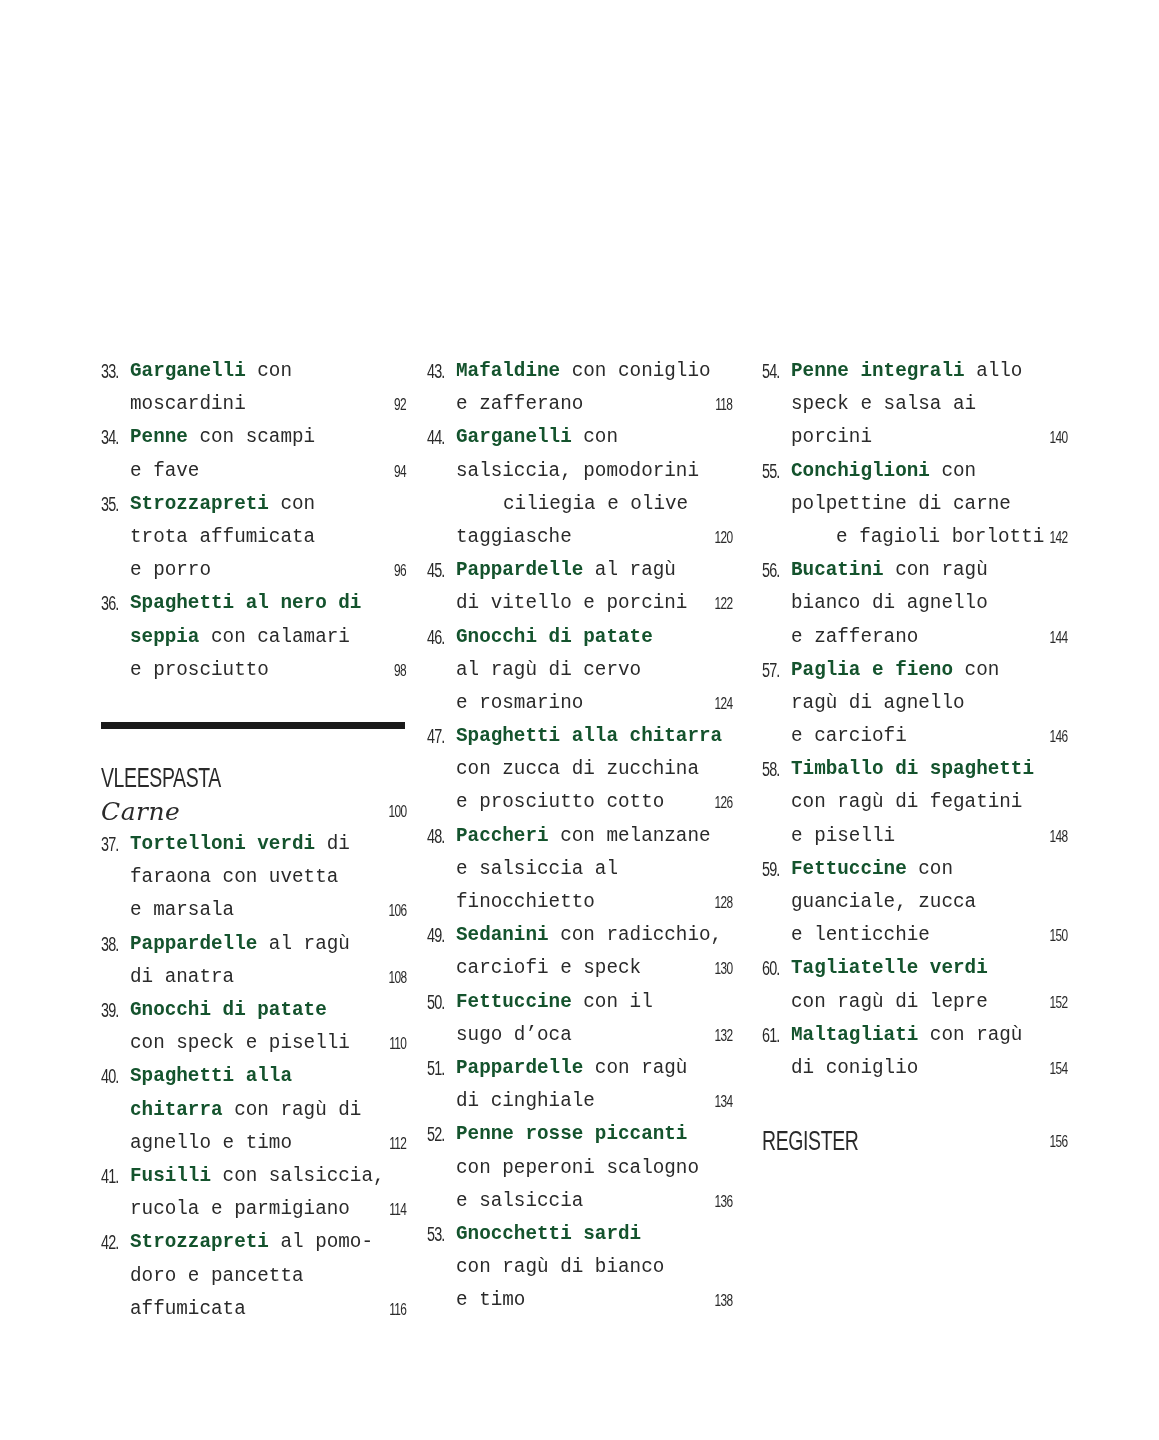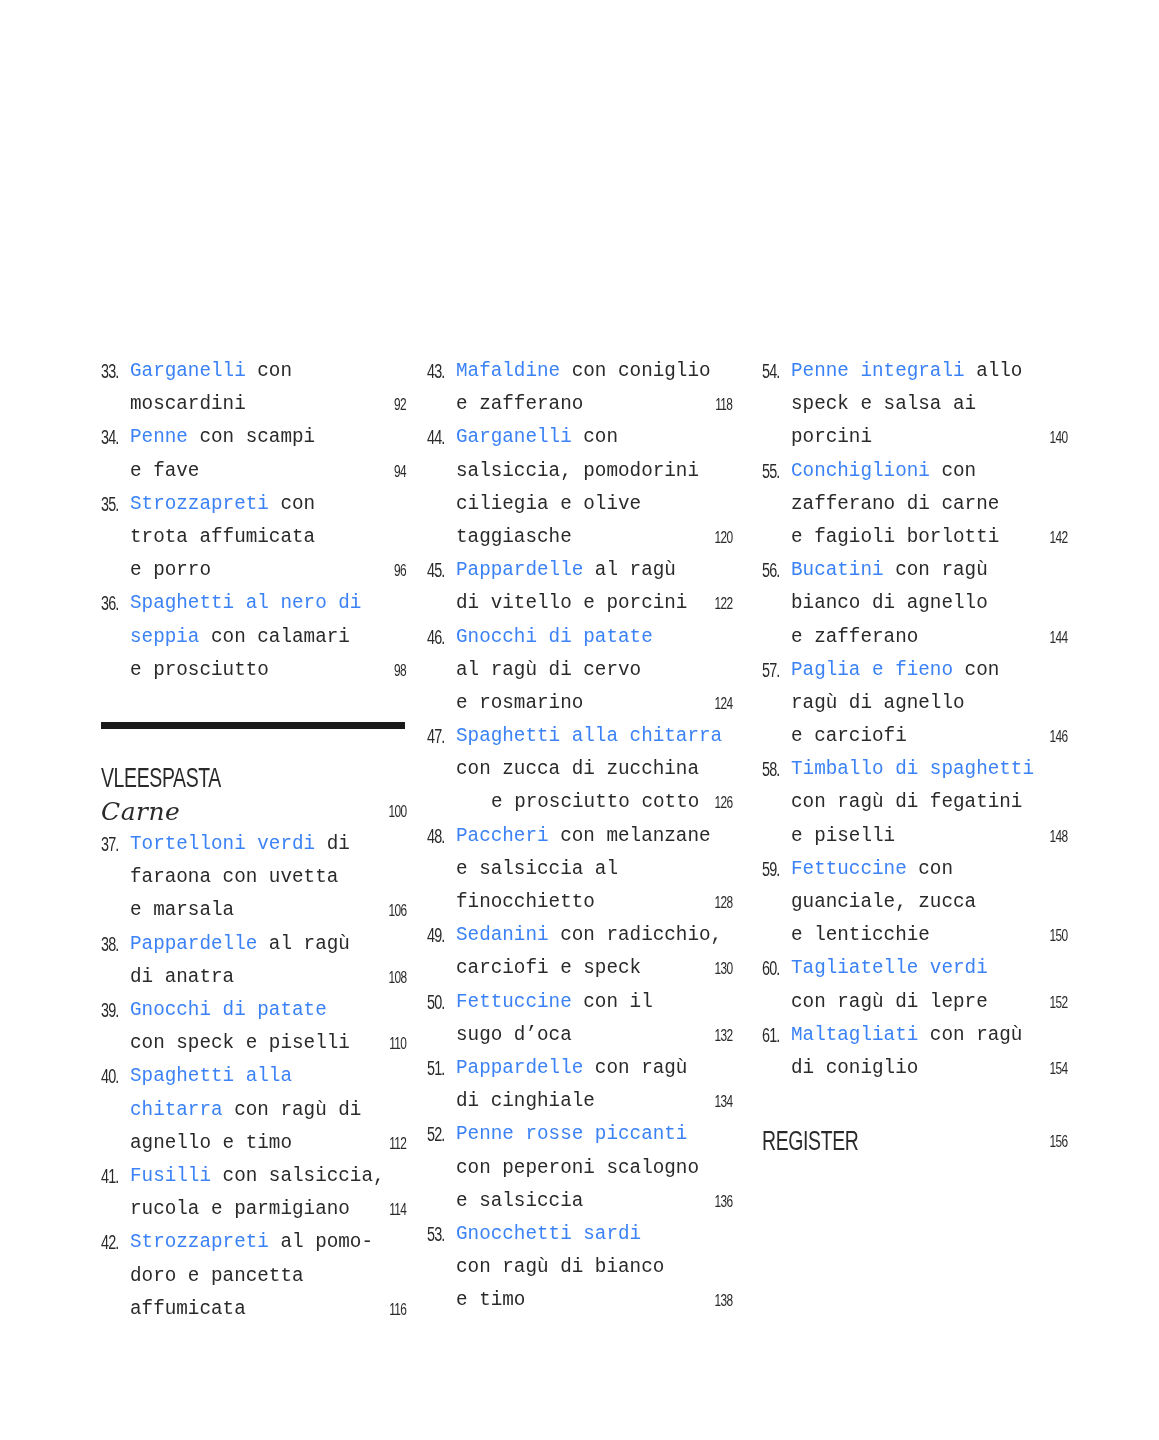--- a/index.html
+++ b/index.html
@@ -41,22 +41,22 @@
       left: 0;
       top: 0;
       font-family: "Liberation Sans", "DejaVu Sans", sans-serif;
       font-size: 20px;
       letter-spacing: -1.2px;
       transform: scaleX(0.72);
       transform-origin: left center;
       color: #2a2a2a;
     }
     .bold {
-      font-weight: normal;
-      color: #3b82f6;
+      font-weight: bold;
+      color: #14532d;
     }
     .page {
       position: absolute;
       right: 0;
       top: 0;
       font-family: "Liberation Sans", "DejaVu Sans", sans-serif;
       font-size: 17px;
       letter-spacing: -1px;
       transform: scaleX(0.7);
       transform-origin: right center;
@@ -169,36 +169,36 @@
 
 <div id="col-2" class="column">
   <div>
       <div class="entry">
         <div class="line"><span class="num">43.</span><span class="bold">Mafaldine</span><span style="white-space: pre;"> con coniglio</span></div>
         <div class="line"><span style="white-space: pre;">e zafferano</span><span class="page">118</span></div>
       </div>
       <div class="entry">
         <div class="line"><span class="num">44.</span><span class="bold">Garganelli</span><span style="white-space: pre;"> con</span></div>
         <div class="line"><span style="white-space: pre;">salsiccia, pomodorini</span></div>
-        <div class="line"><span style="white-space: pre;">ciliegia e olive</span></div>
+        <div class="line"><span style="white-space: pre; margin-left: 47px;">ciliegia e olive</span></div>
         <div class="line"><span style="white-space: pre;">taggiasche</span><span class="page">120</span></div>
       </div>
       <div class="entry">
         <div class="line"><span class="num">45.</span><span class="bold">Pappardelle</span><span style="white-space: pre;"> al ragù</span></div>
         <div class="line"><span style="white-space: pre;">di vitello e porcini</span><span class="page">122</span></div>
       </div>
       <div class="entry">
         <div class="line"><span class="num">46.</span><span class="bold">Gnocchi di patate</span></div>
         <div class="line"><span style="white-space: pre;">al ragù di cervo</span></div>
         <div class="line"><span style="white-space: pre;">e rosmarino</span><span class="page">124</span></div>
       </div>
       <div class="entry">
         <div class="line"><span class="num">47.</span><span class="bold">Spaghetti alla chitarra</span></div>
         <div class="line"><span style="white-space: pre;">con zucca di zucchina</span></div>
-        <div class="line"><span style="white-space: pre; margin-left: 35px;">e prosciutto cotto</span><span class="page">126</span></div>
+        <div class="line"><span style="white-space: pre;">e prosciutto cotto</span><span class="page">126</span></div>
       </div>
       <div class="entry">
         <div class="line"><span class="num">48.</span><span class="bold">Paccheri</span><span style="white-space: pre; text-align: right;"> con melanzane</span></div>
         <div class="line"><span style="white-space: pre;">e salsiccia al</span></div>
         <div class="line"><span style="white-space: pre;">finocchietto</span><span class="page">128</span></div>
       </div>
       <div class="entry">
         <div class="line"><span class="num">49.</span><span class="bold">Sedanini</span><span style="white-space: pre;"> con radicchio,</span></div>
         <div class="line"><span style="white-space: pre;">carciofi e speck</span><span class="page">130</span></div>
       </div>
@@ -225,22 +225,22 @@
 
 <div id="col-3" class="column">
   <div>
       <div class="entry">
         <div class="line"><span class="num">54.</span><span class="bold">Penne integrali</span><span style="white-space: pre;"> allo</span></div>
         <div class="line"><span style="white-space: pre;">speck e salsa ai</span></div>
         <div class="line"><span style="white-space: pre;">porcini</span><span class="page">140</span></div>
       </div>
       <div class="entry">
         <div class="line"><span class="num">55.</span><span class="bold">Conchiglioni</span><span style="white-space: pre;"> con</span></div>
-        <div class="line"><span style="white-space: pre;">zafferano di carne</span></div>
-        <div class="line"><span style="white-space: pre;">e fagioli borlotti</span><span class="page">142</span></div>
+        <div class="line"><span style="white-space: pre;">polpettine di carne</span></div>
+        <div class="line"><span style="white-space: pre; margin-left: 45px;">e fagioli borlotti</span><span class="page">142</span></div>
       </div>
       <div class="entry">
         <div class="line"><span class="num">56.</span><span class="bold">Bucatini</span><span style="white-space: pre;"> con ragù</span></div>
         <div class="line"><span style="white-space: pre; margin-top: 29px;">bianco di agnello</span></div>
         <div class="line"><span style="white-space: pre;">e zafferano</span><span class="page">144</span></div>
       </div>
       <div class="entry">
         <div class="line"><span class="num">57.</span><span class="bold">Paglia e fieno</span><span style="white-space: pre;"> con</span></div>
         <div class="line"><span style="white-space: pre;">ragù di agnello</span></div>
         <div class="line"><span style="white-space: pre;">e carciofi</span><span class="page">146</span></div>

